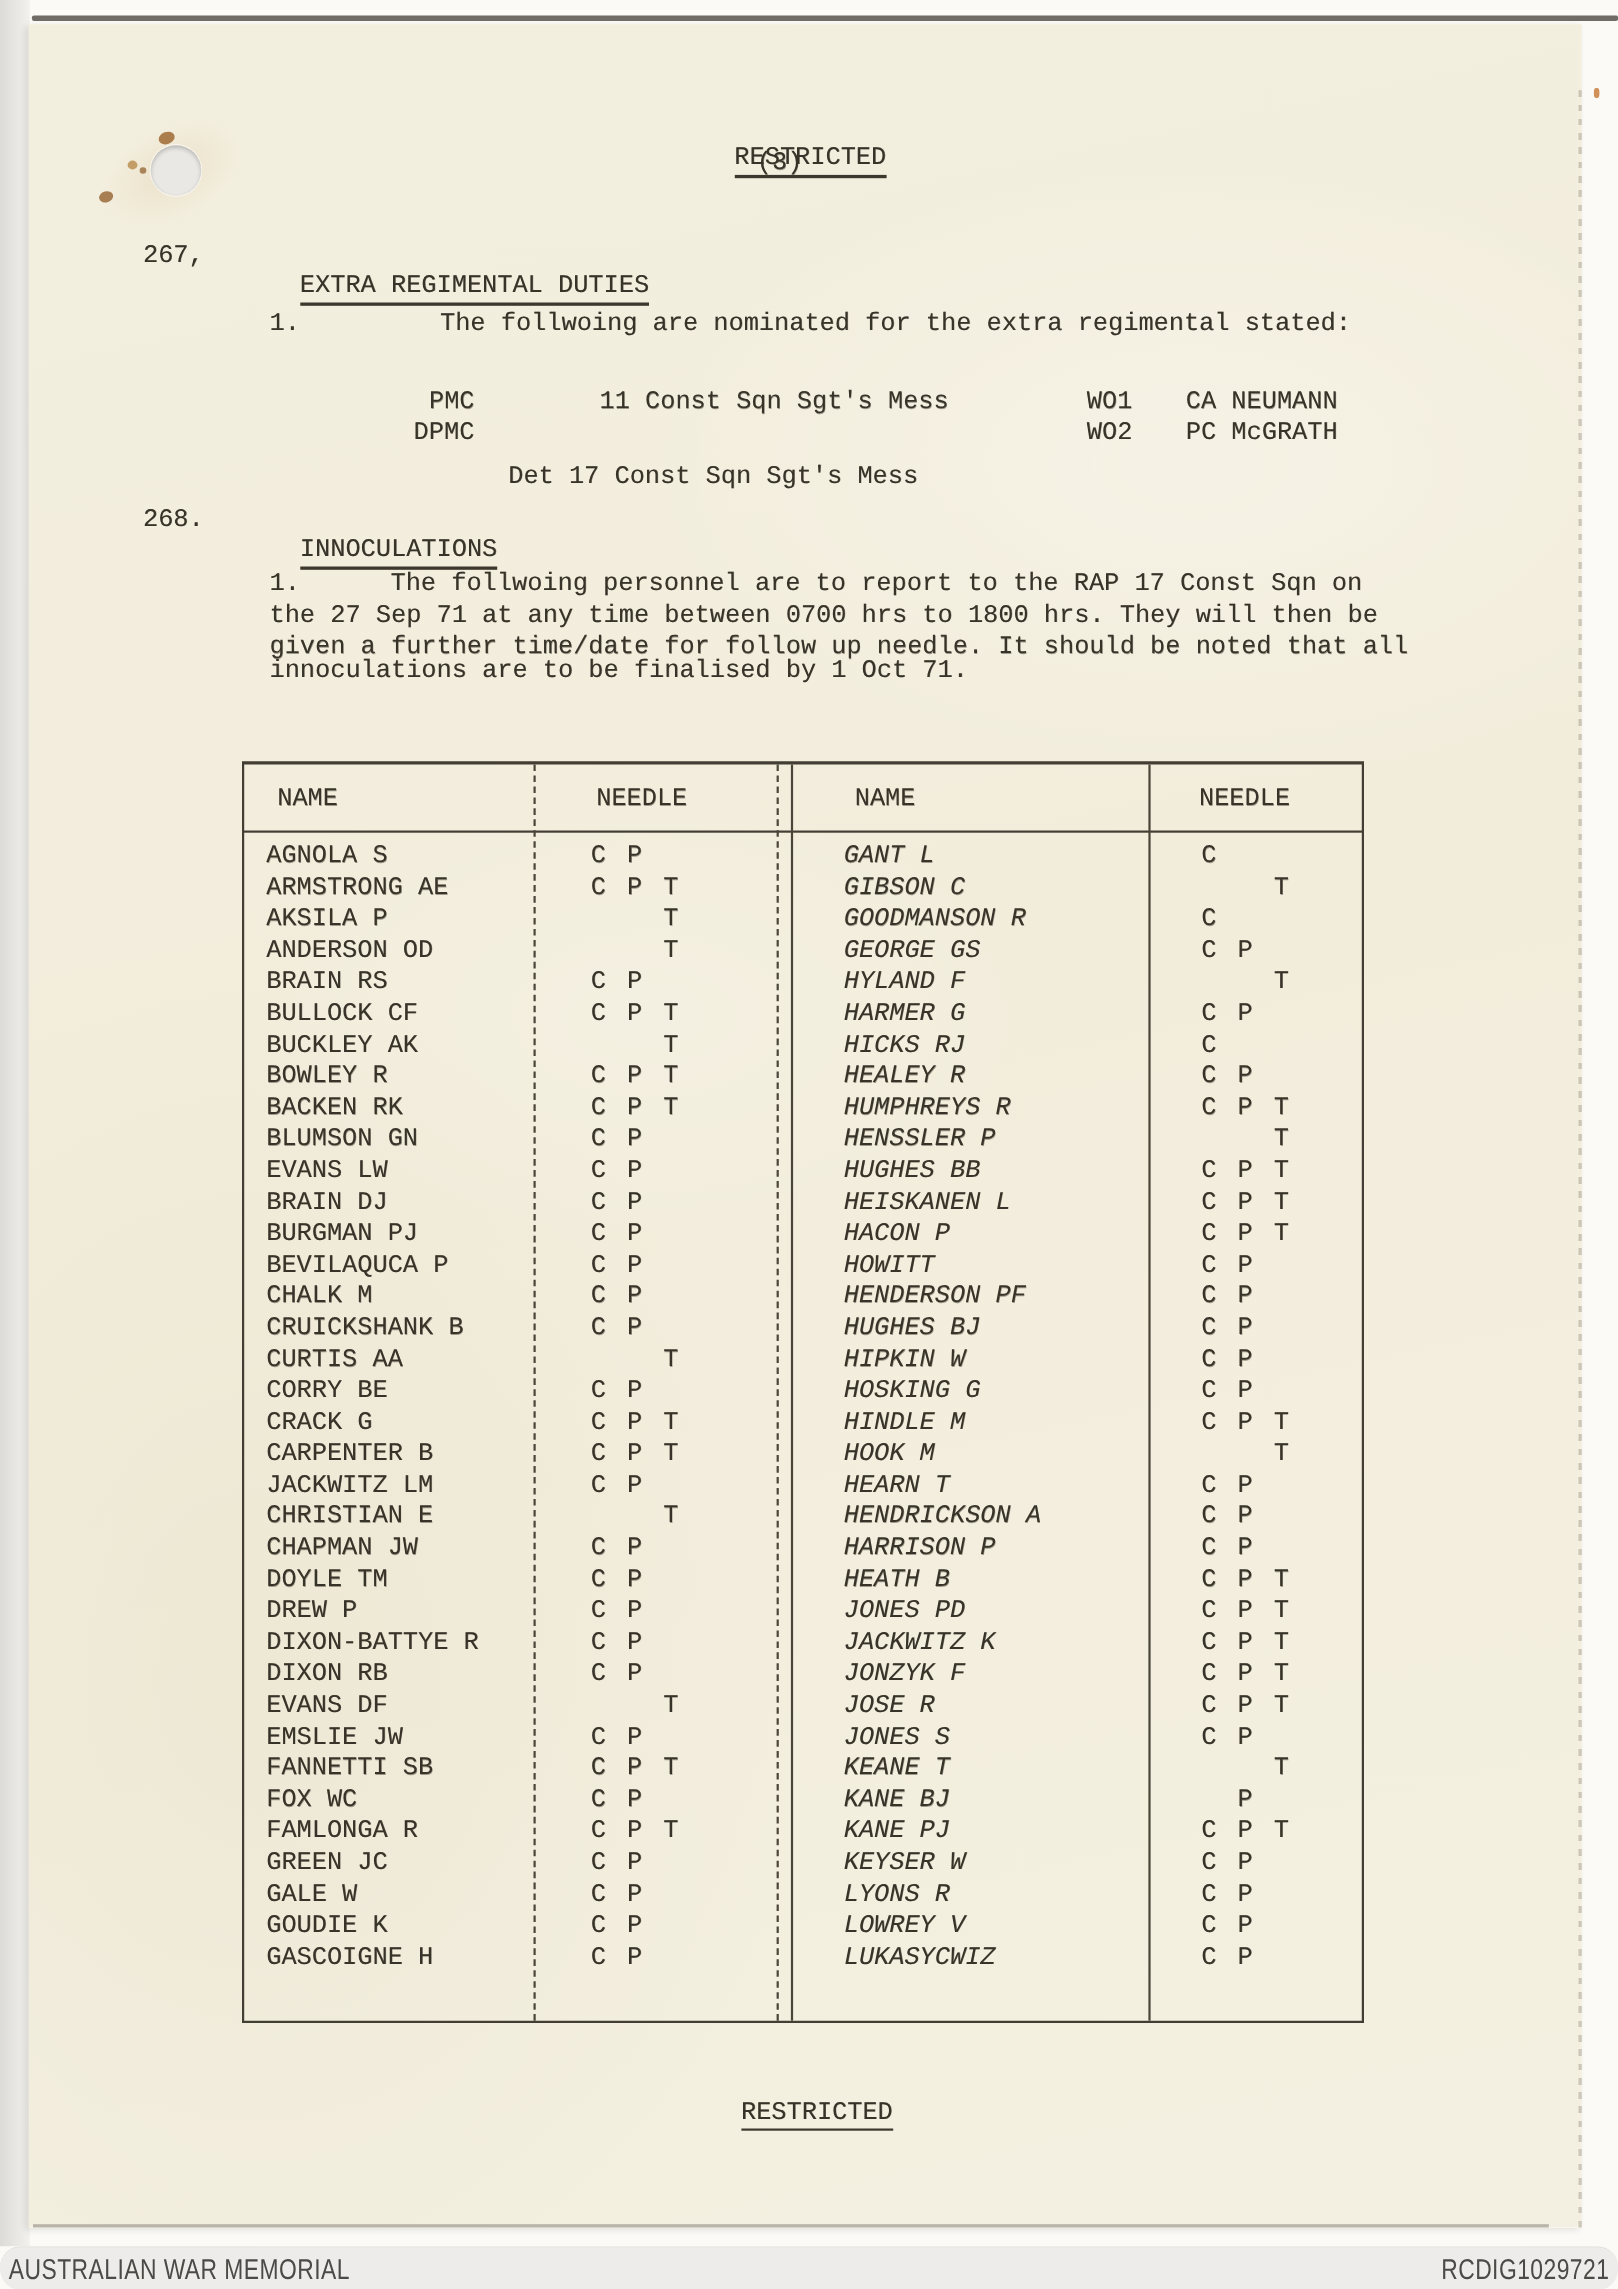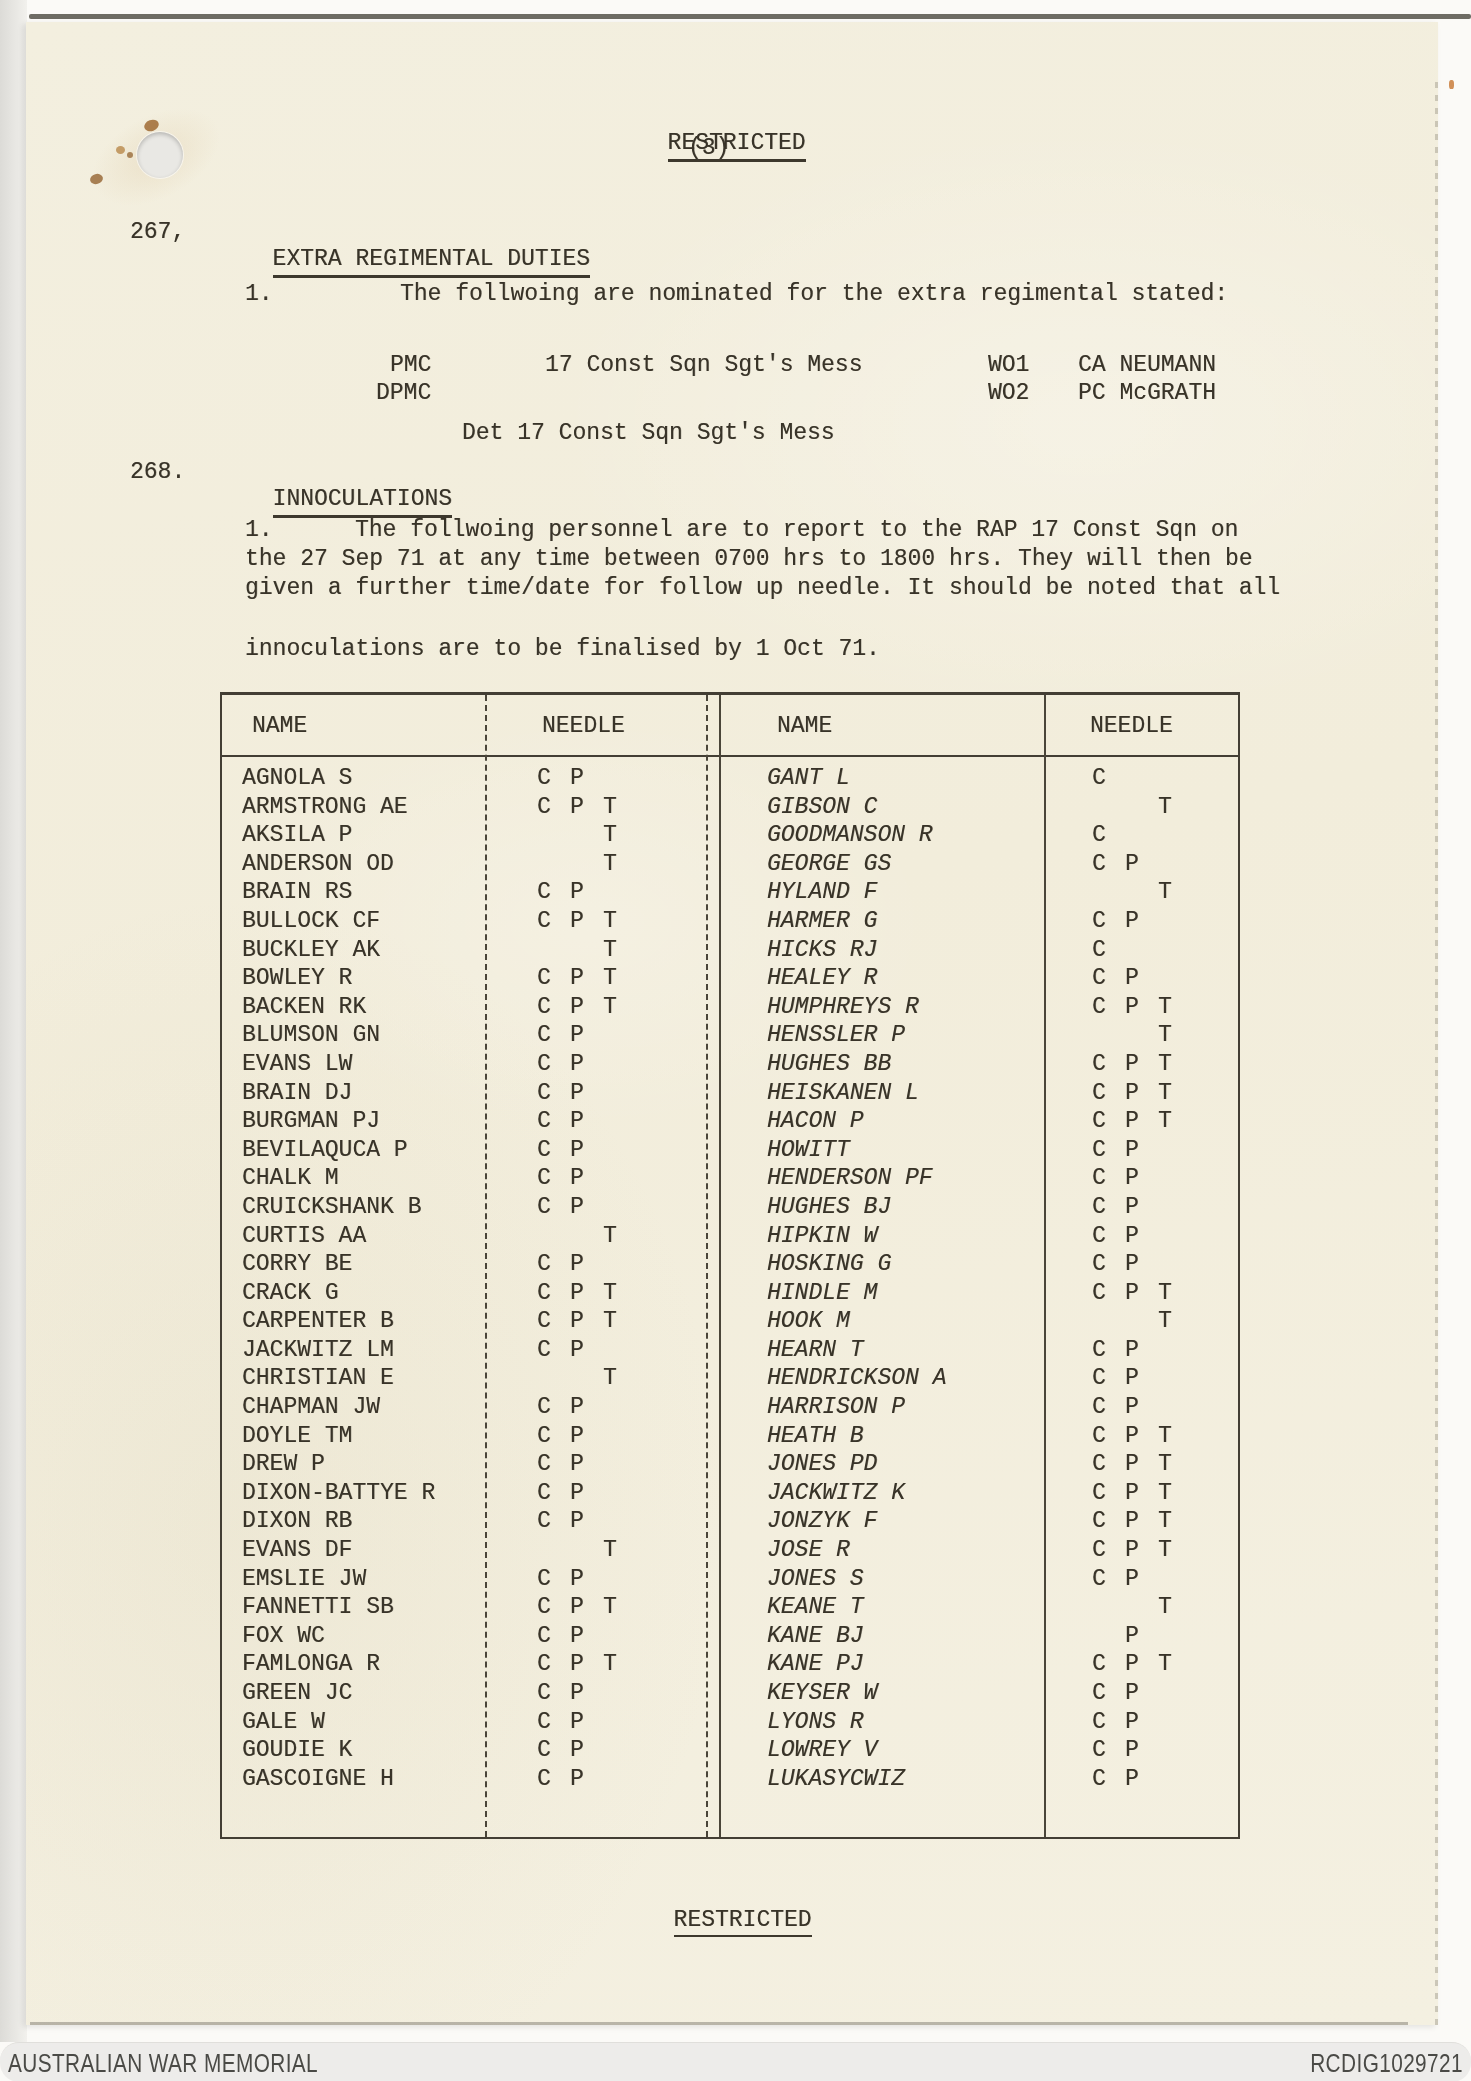--- a/index.html
+++ b/index.html
@@ -116,40 +116,40 @@
 
 <div class="tw" style="left:130px;top:219px;">267,</div>
 <div class="tw" style="left:245px;top:219px;">
   <span class="ul">EXTRA REGIMENTAL DUTIES</span>
 </div>
 <div class="tw" style="left:245px;top:281px;">1.</div>
 <div class="tw" style="left:400px;top:281px;">The follwoing are nominated for the extra regimental stated:</div>
 
 <div>
   <span class="tw" style="left:390px;top:352px;">PMC</span>
-  <span class="tw" style="left:545px;top:352px;">17 Const Sqn Sgt's Mess</span>
+  <span class="tw" style="left:545px;top:352px;">11 Const Sqn Sgt's Mess</span>
   <span class="tw" style="left:988px;top:352px;">WO1</span>
   <span class="tw" style="left:1078px;top:352px;">CA NEUMANN</span>
 </div>
 <div>
   <span class="tw" style="left:376px;top:380px;">DPMC</span>
   <span class="tw" style="left:462px;top:380px;margin-top:40px;">Det 17 Const Sqn Sgt's Mess</span>
   <span class="tw" style="left:988px;top:380px;">WO2</span>
   <span class="tw" style="left:1078px;top:380px;">PC McGRATH</span>
 </div>
 
 <div class="tw" style="left:130px;top:459px;">268.</div>
 <div class="tw" style="left:245px;top:459px;">
   <span class="ul">INNOCULATIONS</span>
 </div>
 <div class="tw" style="left:245px;top:517px;">1.</div>
 <div class="tw" style="left:355px;top:517px;">The follwoing personnel are to report to the RAP 17 Const Sqn on</div>
 <div class="tw" style="left:245px;top:546px;">the 27 Sep 71 at any time between 0700 hrs to 1800 hrs. They will then be</div>
 <div class="tw" style="left:245px;top:575px;">given a further time/date for follow up needle. It should be noted that all</div>
-<div class="tw" style="left:245px;top:636px;text-align:center;">innoculations are to be finalised by 1 Oct 71.</div>
+<div class="tw" style="left:245px;top:596px;text-align:center;">innoculations are to be finalised by 1 Oct 71.</div>
 
 <div class="ntable">
   <div class="thead-line"></div>
   <div class="vline v1"></div>
   <div class="vline v2a"></div>
   <div class="vline v2b"></div>
   <div class="vline v3"></div>
 
   <span class="tw th-label" style="left:30px;">NAME</span>
   <span class="tw th-label" style="left:320px;">NEEDLE</span>

